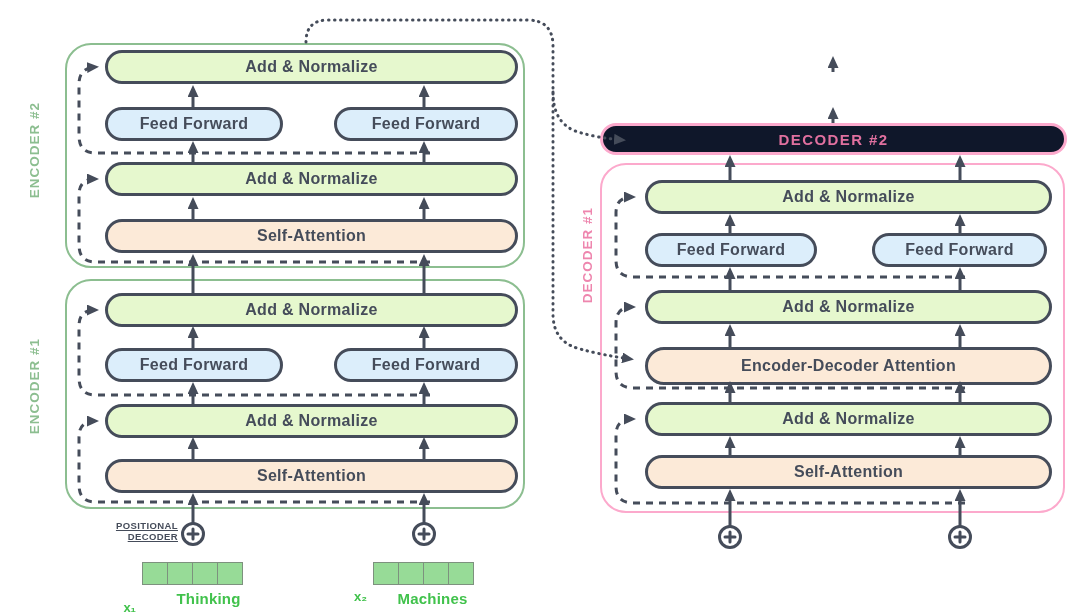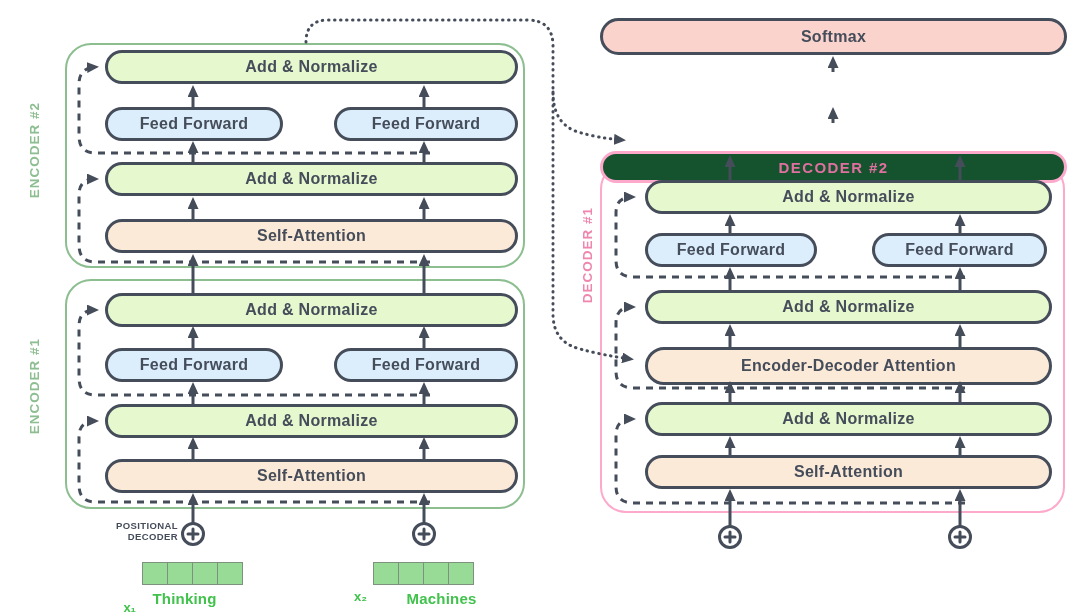--- a/index.html
+++ b/index.html
@@ -18,36 +18,37 @@
     border-radius:999px;display:flex;align-items:center;justify-content:center;
     font-size:16px;font-weight:600;letter-spacing:.3px;color:var(--pill_border,#454c5a);
     white-space:nowrap;
   }
   .fill-green{background:var(--green_fill,#e6f8ce);}
   .fill-blue{background:var(--blue_fill,#dceefb);}
   .fill-peach{background:var(--peach_fill,#fcead8);}
   .fill-salmon{background:var(--salmon_fill,#fbd3cd);}
   .fill-lavender{background:var(--lavender_fill,#eedcf8);}
   .pill-decoder2{
-    border:3px solid var(--decoder_pink,#fca9cc);background:#14532d;
-    color:var(--decoder_text_pink,#e0709f);font-size:15px;letter-spacing:1.4px;font-weight:700;margin-top:28px;
+    border:3px solid var(--decoder_pink,#fca9cc);background:#0f172a;
+    color:var(--decoder_text_pink,#e0709f);font-size:15px;letter-spacing:1.4px;font-weight:700;
   }
   
   .stack-label{
     position:absolute;width:130px;height:18px;display:flex;align-items:center;justify-content:center;
     transform:rotate(-90deg);transform-origin:center;font-size:13.5px;font-weight:700;
     letter-spacing:1px;white-space:nowrap;
   }
   .stack-label.green{color:var(--encoder_green,#8cbe90);}
   .stack-label.pink{color:var(--decoder_label_pink,#ee86ae);}
   
   .pos-enc{
     position:absolute;left:86px;top:520px;width:92px;text-align:right;
     font-size:9.5px;line-height:11px;font-weight:700;letter-spacing:.4px;
     color:var(--slate,#454c5a);
+    text-decoration:underline;
   }
   
   .vec-label{position:absolute;width:32px;text-align:right;font-size:13px;font-weight:700;
     color:var(--token_green,#41c24c);}
   .vec{position:absolute;display:flex;box-sizing:border-box;width:101px;height:23px;
     border:1.5px solid var(--cell_green_border,#7d917e);background:var(--cell_green_fill,#97db97);}
   .vec .cell{flex:1;box-sizing:border-box;border-right:1.5px solid var(--cell_green_border,#7d917e);}
   .vec .cell:last-child{border-right:none;}
   .token-label{position:absolute;width:121px;text-align:center;font-size:15px;font-weight:700;
     letter-spacing:.2px;color:var(--token_green,#41c24c);}
@@ -78,21 +79,20 @@
   <div class="pill fill-blue" style="left:334px;top:107px;width:184px;height:34px;">Feed Forward</div>
   <div class="pill fill-green" style="left:105px;top:162px;width:413px;height:34px;">Add &amp; Normalize</div>
   <div class="pill fill-peach" style="left:105px;top:219px;width:413px;height:34px;">Self-Attention</div>
 
   <div class="pill fill-green" style="left:105px;top:293px;width:413px;height:34px;">Add &amp; Normalize</div>
   <div class="pill fill-blue" style="left:105px;top:348px;width:178px;height:34px;">Feed Forward</div>
   <div class="pill fill-blue" style="left:334px;top:348px;width:184px;height:34px;">Feed Forward</div>
   <div class="pill fill-green" style="left:105px;top:404px;width:413px;height:34px;">Add &amp; Normalize</div>
   <div class="pill fill-peach" style="left:105px;top:459px;width:413px;height:34px;">Self-Attention</div>
 
-  <div class="pill fill-salmon" style="left:600px;top:18px;width:467px;height:37px;">Softmax</div>
   <div class="pill pill-decoder2" style="left:600px;top:123px;width:467px;height:32px;">DECODER #2</div>
 
   <div class="pill fill-green" style="left:645px;top:180px;width:407px;height:34px;">Add &amp; Normalize</div>
   <div class="pill fill-blue" style="left:645px;top:233px;width:172px;height:34px;">Feed Forward</div>
   <div class="pill fill-blue" style="left:872px;top:233px;width:175px;height:34px;">Feed Forward</div>
   <div class="pill fill-green" style="left:645px;top:290px;width:407px;height:34px;">Add &amp; Normalize</div>
   <div class="pill fill-peach" style="left:645px;top:347px;width:407px;height:38px;">Encoder-Decoder Attention</div>
   <div class="pill fill-green" style="left:645px;top:402px;width:407px;height:34px;">Add &amp; Normalize</div>
   <div class="pill fill-peach" style="left:645px;top:455px;width:407px;height:34px;">Self-Attention</div>
 
@@ -101,30 +101,30 @@
     <div>DECODER</div>
   </div>
 
   <div class="vec-label" style="left:104px;top:600px;">x₁</div>
   <div class="vec" style="left:142px;top:562px;">
       <span class="cell"></span>
       <span class="cell"></span>
       <span class="cell"></span>
       <span class="cell"></span>
     </div>
-  <div class="token-label" style="left:124px;top:590px;">Thinking</div>
+  <div class="token-label" style="left:148px;top:590px;">Thinking</div>
 
   <div class="vec-label" style="left:335px;top:589px;">x₂</div>
   <div class="vec" style="left:373px;top:562px;">
       <span class="cell"></span>
       <span class="cell"></span>
       <span class="cell"></span>
       <span class="cell"></span>
     </div>
-  <div class="token-label" style="left:381px;top:590px;">Machines</div>
+  <div class="token-label" style="left:372px;top:590px;">Machines</div>
 
   <svg id="wires" width="1080" height="614" viewBox="0 0 1080 614">
     <defs>
       <marker id="arr" markerUnits="userSpaceOnUse" markerWidth="12" markerHeight="11" viewBox="0 0 12 11" refX="8" refY="5.5" orient="auto">
         <path class="arrhead" d="M0 0 L12 5.5 L0 11 Z"></path>
       </marker>
     </defs>
 
     <g>
       <path class="ln" marker-end="url(#arr)" d="M193 107 V89"></path>

